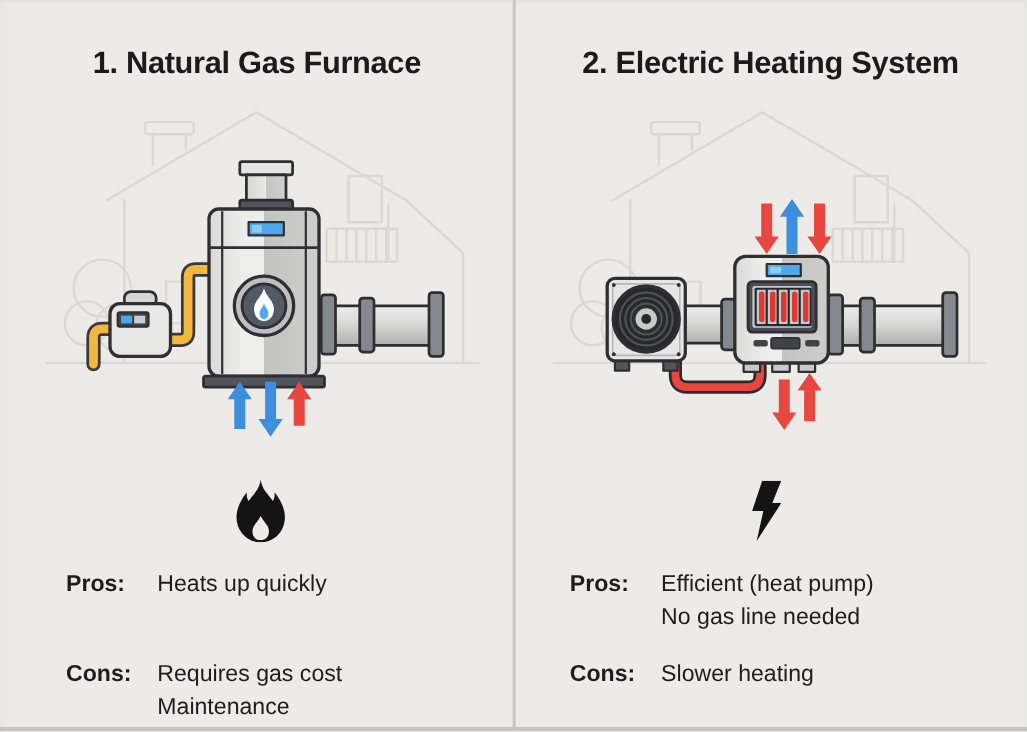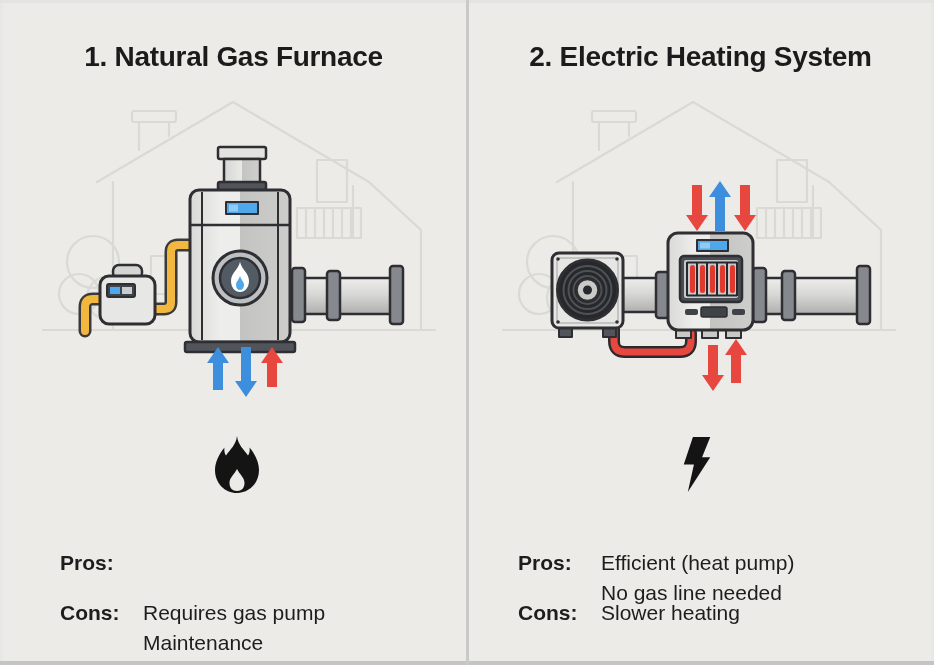--- a/index.html
+++ b/index.html
@@ -29,21 +29,21 @@
   .illu-right { left: 495px; }
   .big-icon { position: absolute; }
   .flame { left: 214px; top: 436px; width: 46px; height: 57px; }
   .bolt  { left: 681px; top: 437px; width: 33px; height: 55px; }
   .pc-block {
     position: absolute; display: flex;
     font-size: 21px; line-height: 30px; color: #1D1D1D;
   }
   .pc-left  { left: 60px; }
   .pc-right { left: 518px; }
-  .pc-pros { top: 516px; margin-top: 32px; }
+  .pc-pros { top: 516px; }
   .pc-cons { top: 598px; }
   .pc-label { font-weight: 700; width: 83px; flex: 0 0 83px; }
   .pc-lines span { display: block; }
 </style>
 </head>
 <body>
 
 <div class="canvas">
 
   <div class="divider"></div>
@@ -145,26 +145,27 @@
   </svg>
 
   <svg class="big-icon flame" viewBox="0 0 44 57">
     <path d="M22,0 C23,9 29,13.5 33,19.5 C34.5,17 35,14.5 34.5,11.5 C40,18 44,26.5 44,34 C44,47 34.5,57 22,57 C9.5,57 0,47 0,34 C0,26.5 4,18 9.5,11.5 C9,14.5 9.5,17 11,19.5 C15,13.5 21,9 22,0 Z" fill="#141414"></path>
     <path d="M22,33 C25,39 29.5,41.5 29.5,47 C29.5,52 26.5,55 22,55 C17.5,55 14.5,52 14.5,47 C14.5,41.5 19,39 22,33 Z" fill="#ECEBE8"></path>
   </svg>
 
   <div class="pc-block pc-left pc-pros">
     <span class="pc-label">Pros:</span>
     <span class="pc-lines">
+      <span>Heats up quickly</span>
     </span>
   </div>
   <div class="pc-block pc-left pc-cons">
     <span class="pc-label">Cons:</span>
     <span class="pc-lines">
-      <span>Requires gas pump</span>
+      <span>Requires gas cost</span>
       <span>Maintenance</span>
     </span>
   </div>
 
   <h1 class="title title-right">2. Electric Heating System</h1>
 
   <svg class="illustration illu-right" viewBox="0 0 410 310">
     <defs>
       <linearGradient id="gB-body" x1="0" y1="0" x2="1" y2="0">
         <stop offset="0" stop-color="#D9D9D7"></stop>

